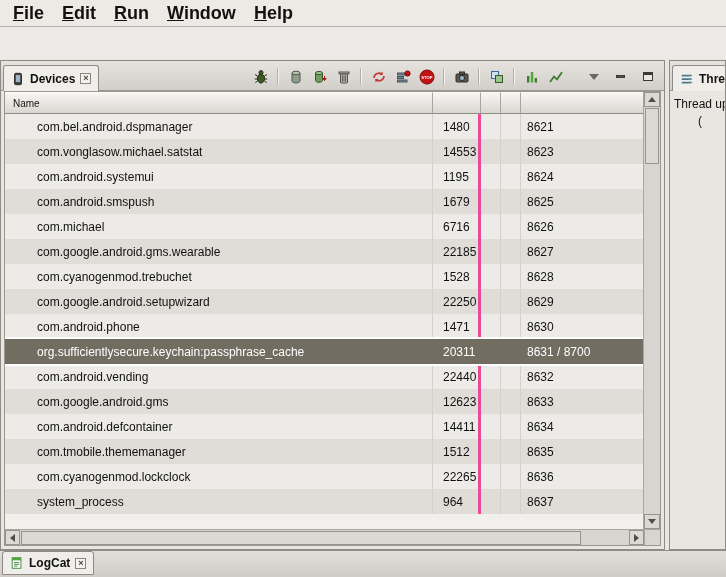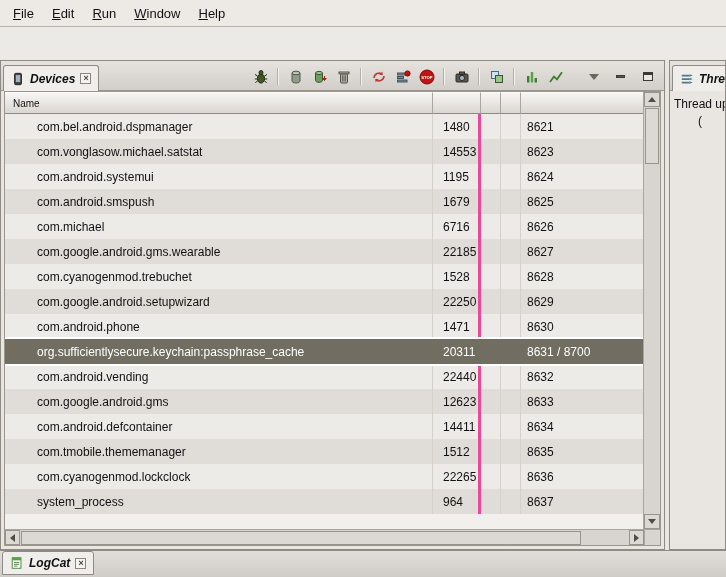--- a/index.html
+++ b/index.html
@@ -4,36 +4,36 @@
 <style>
   *{box-sizing:border-box;margin:0;padding:0;}
   html,body{background:#b8b5b0;}
   .window{
     width:726px;height:577px;position:relative;overflow:hidden;
     background:#e9e6e2;font-family:"Liberation Sans",sans-serif;color:#111;
   }
   
   .menubar{height:27px;background:#edeae6;border-bottom:1px solid #b8b5b0;
     display:flex;align-items:center;padding-left:4px;}
-  .menu-item{display:inline-block;padding:4px 9px;font-size:13px;font-weight:normal;cursor:default;}
+  .menu-item{display:inline-block;padding:4px 9px;font-size:18px;font-weight:bold;cursor:default;}
   .menu-item::first-letter{text-decoration:underline;}
   .toolbar-strip{height:32px;background:#eceae6;}
   
   .main{position:absolute;top:60px;left:0;right:0;bottom:27px;display:flex;}
   .view{border:1px solid #8e8b86;background:#e9e6e2;display:flex;flex-direction:column;}
   .devices-view{width:665px;}
   .sash{width:4px;background:#e9e6e2;}
   .threads-view{flex:1;overflow:hidden;}
   
   .tabbar{height:30px;background:linear-gradient(#e6e3df,#d2cfca);
     border-bottom:1px solid #9a978f;display:flex;align-items:flex-end;padding-left:2px;position:relative;}
   .tab{height:26px;display:flex;align-items:center;gap:5px;padding:0 7px;
     background:#f0eeea;border:1px solid #8e8b86;border-bottom:none;
     border-radius:3px 3px 0 0;font-size:12px;font-weight:bold;margin-bottom:-1px;position:relative;z-index:2;
-    white-space:nowrap;font-style:italic;}
+    white-space:nowrap;}
   .tab-close{width:11px;height:11px;border:1px solid #8a8781;background:#f5f3ef;
     font-size:9px;line-height:9px;text-align:center;color:#444;cursor:default;}
   
   .view-toolbar{margin-left:auto;display:flex;align-items:center;gap:3px;
     padding-bottom:4px;padding-right:6px;}
   .tb-icon{width:21px;height:19px;display:flex;align-items:center;justify-content:center;}
   .tb-sep{width:2px;height:17px;border-left:1px solid #b2afa9;border-right:1px solid #f4f2ee;margin:0 3px;}
   .win-controls{display:flex;align-items:center;gap:6px;margin-left:14px;}
   .glyph-minimize{width:9px;height:3px;background:#5a574f;border:1px solid #3c3933;}
   .glyph-maximize{width:10px;height:9px;border:1px solid #3c3933;border-top:3px solid #3c3933;background:#e9e6e2;}

